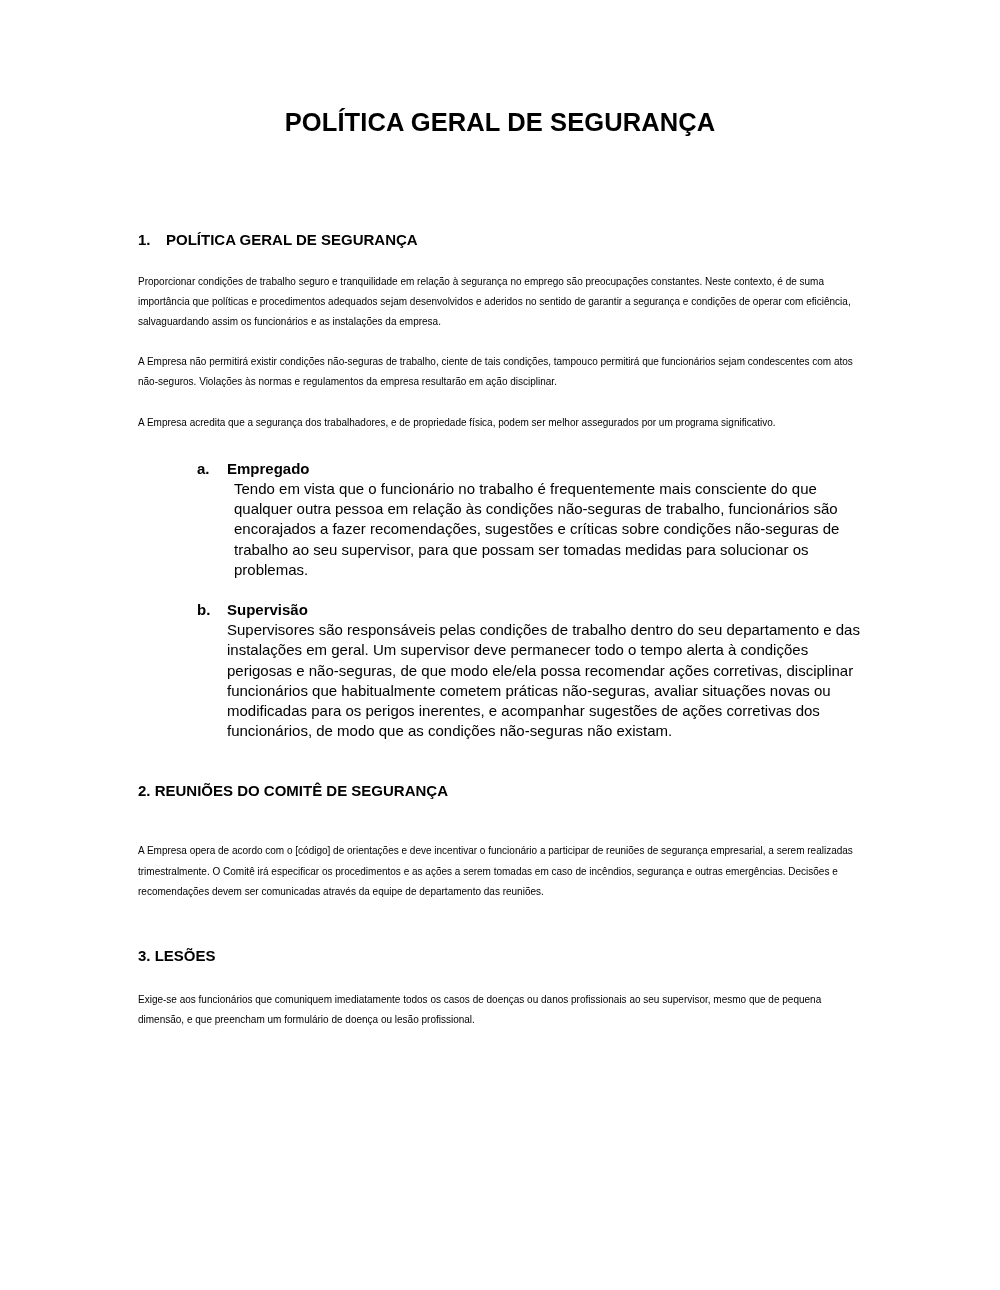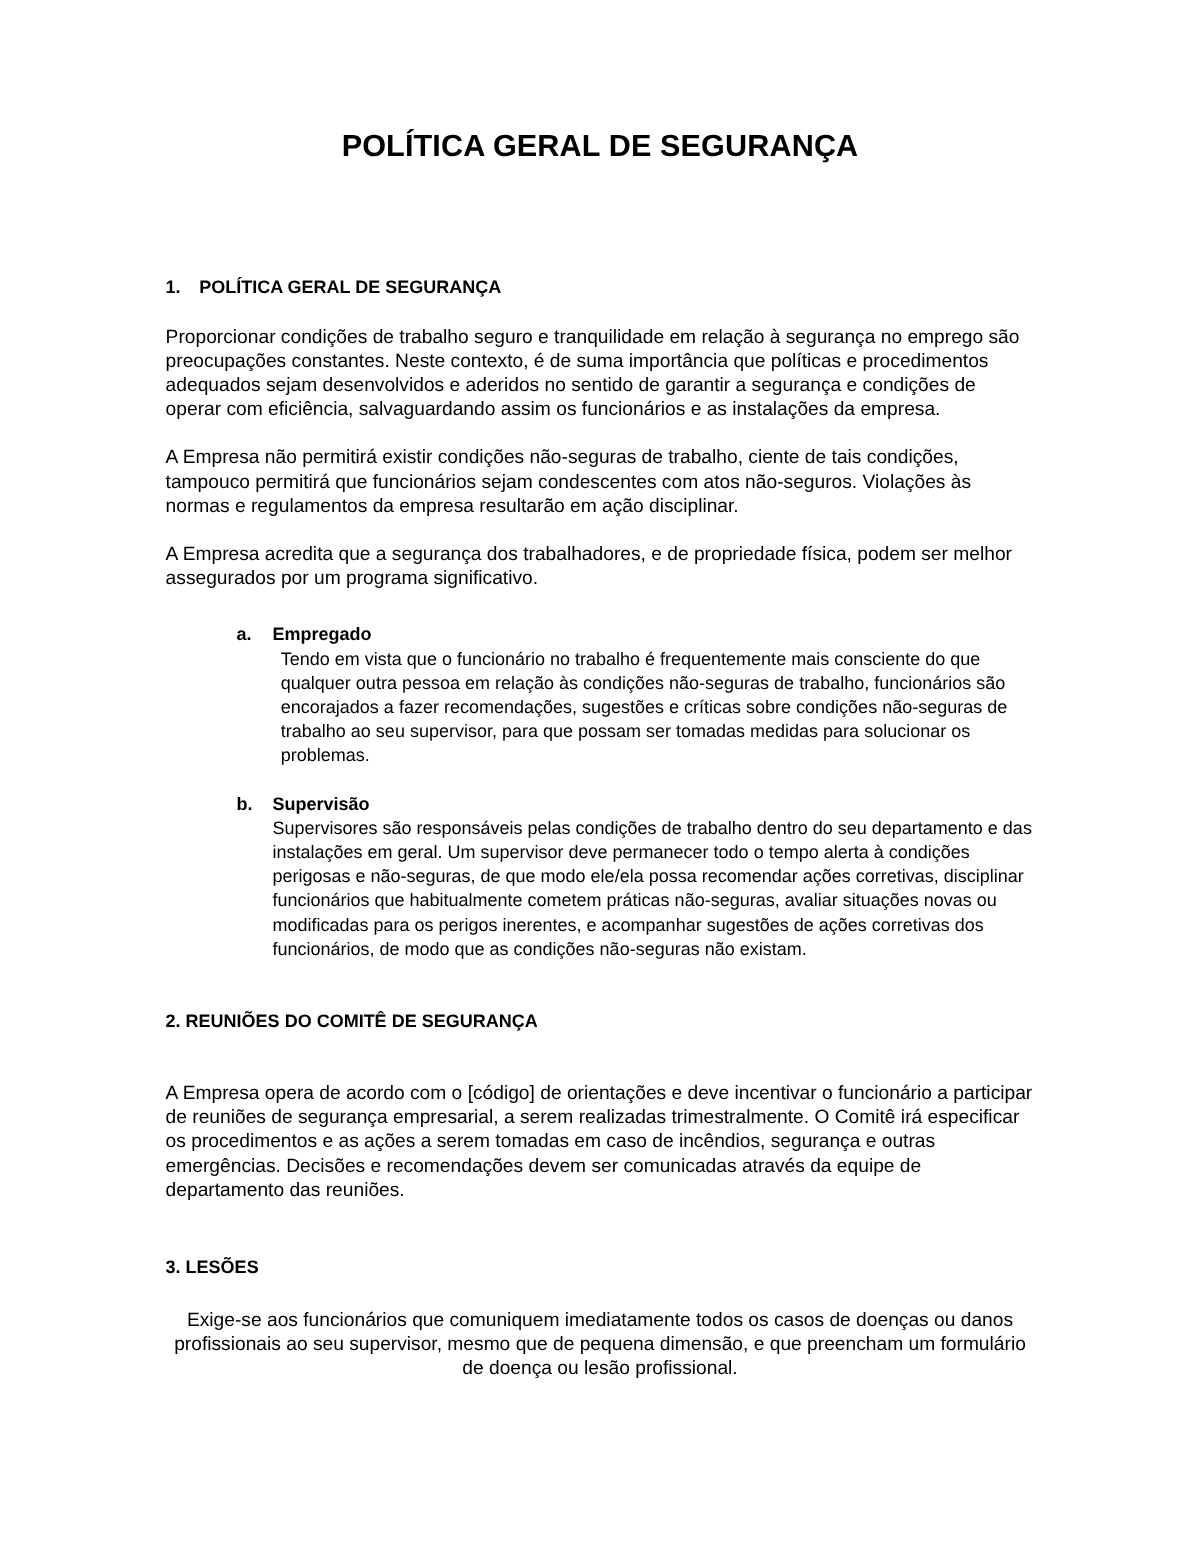--- a/index.html
+++ b/index.html
@@ -47,21 +47,21 @@
     position: relative;
     padding-left: 28px;
     margin-top: 92px;
   }
   .numbered-heading .marker {
     position: absolute;
     left: 0;
     top: 0;
   }
   .para {
-    font-size: 16px;
+    font-size: 10px;
     line-height: 20.2px;
     margin: 0;
     text-align: left;
   }
   .para + .para,
   .para-gap {
     margin-top: 20px;
   }
   .first-para {
     margin-top: 22px;
@@ -96,21 +96,21 @@
   }
   .subitem-a {
     margin-top: 26px;
   }
   .subitem-b {
     margin-top: 20px;
   }
   .sec2-heading { margin-top: 40px; }
   .sec3-heading { margin-top: 44px; }
   .sec2-para    { margin-top: 40px; }
-  .sec3-para    { margin-top: 24px; text-align: center; }
+  .sec3-para    { margin-top: 24px; }
 </style>
 </head>
 <body>
 
 <div class="page">
   <div class="doc-body">
 
     <h1 class="doc-title">POLÍTICA GERAL DE SEGURANÇA</h1>
 
     <div class="section-heading numbered-heading">

